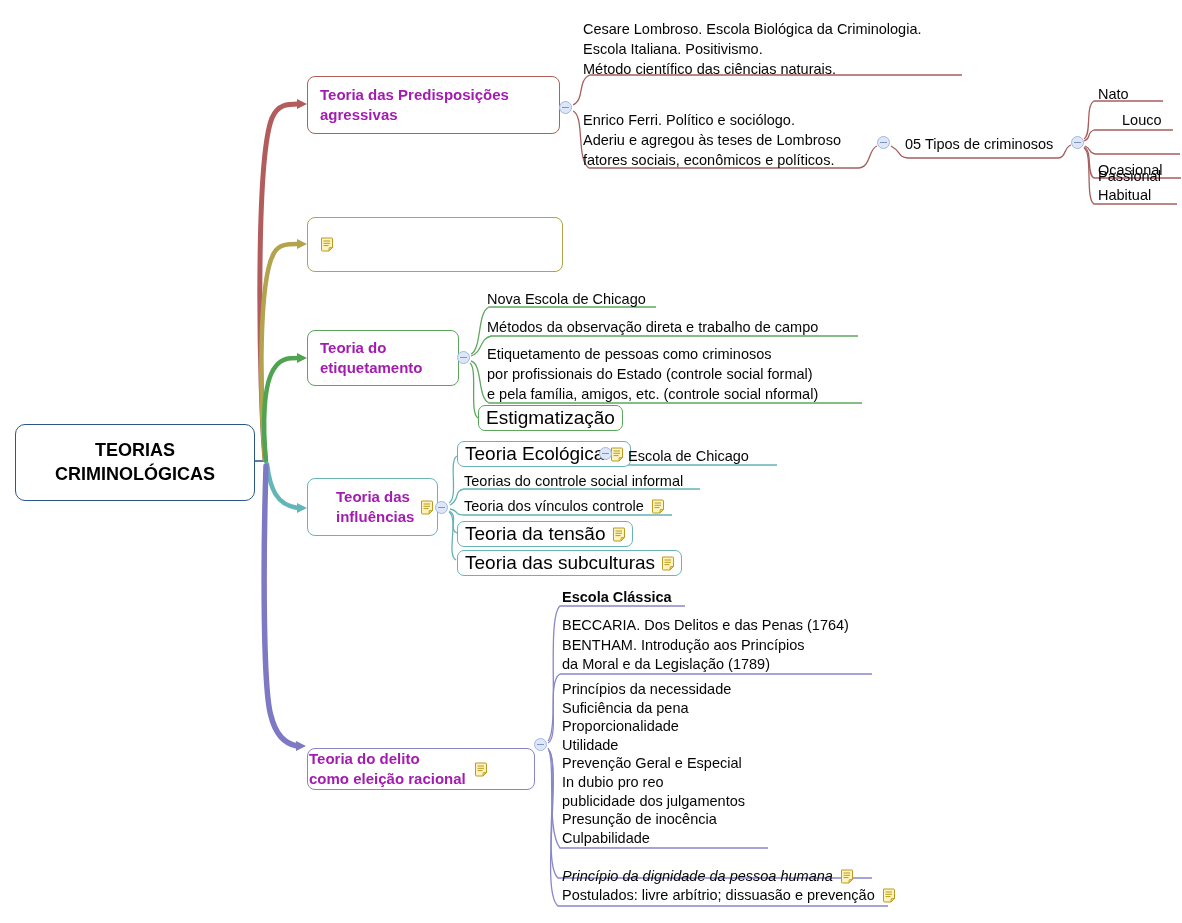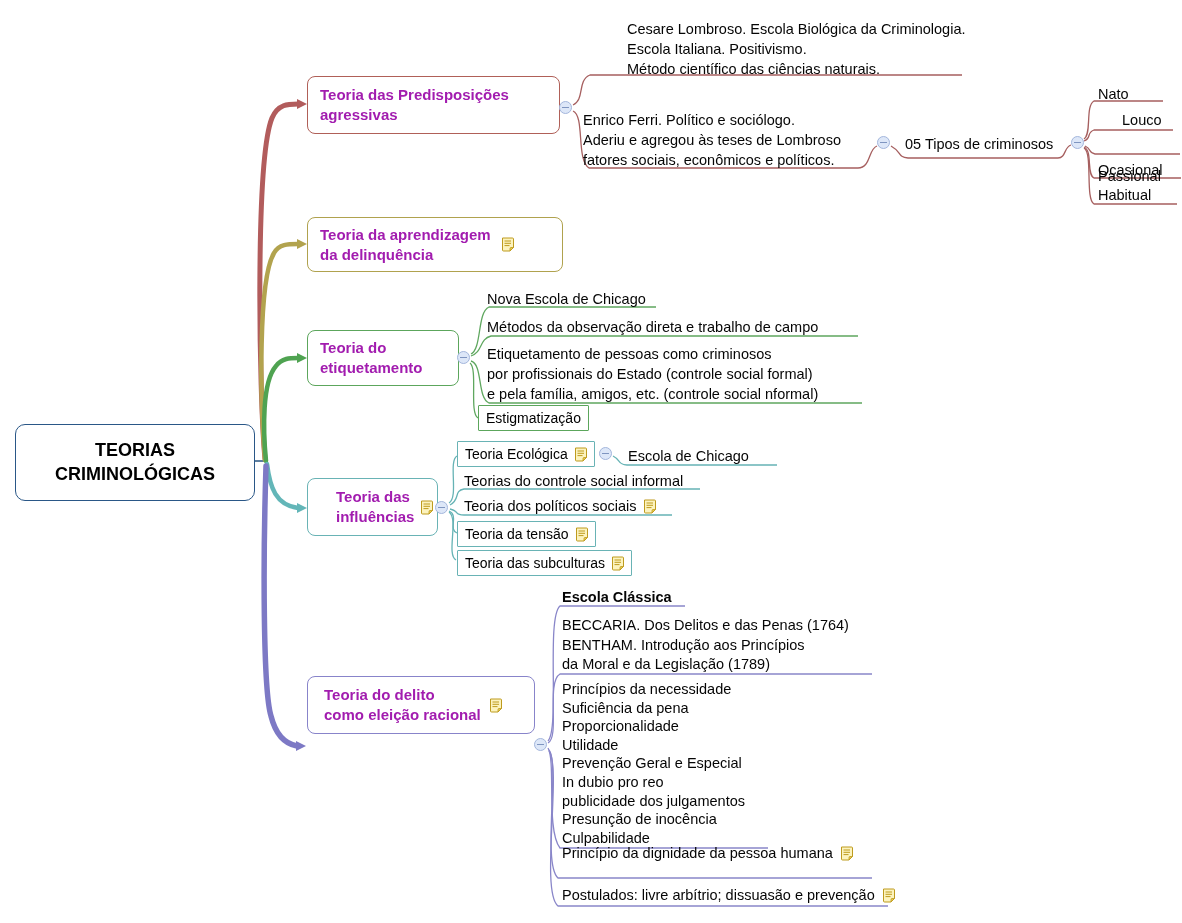--- a/index.html
+++ b/index.html
@@ -13,23 +13,23 @@
   .txt{font-size:14.5px;line-height:20px;white-space:pre;color:#050505;}
   .txt.lh19{line-height:19.5px;}
   .txt.lh18{line-height:18.6px;}
   .bold{font-weight:bold;}
   .box{
     position:absolute;z-index:2;background:#fff;border-radius:8px;
     display:flex;align-items:center;box-sizing:border-box;
   }
   .box .title{font-weight:bold;font-size:15px;line-height:1.32;color:#a21caf;white-space:pre;}
   .smallbox{
-    position:absolute;z-index:2;background:#fff;border-radius:1px;
+    position:absolute;z-index:2;background:#fff;border-radius:7px;
     display:inline-flex;align-items:center;gap:6px;padding:3px 7px;
-    font-size:14px;white-space:pre;box-sizing:border-box;height:26px;
+    font-size:19px;white-space:pre;box-sizing:border-box;height:26px;
   }
   .row{display:flex;align-items:center;gap:7px;}
   .main-box{
     position:absolute;left:15px;top:424px;width:238px;height:75px;z-index:2;
     border:1.6px solid #2a5787;border-radius:10px;background:#fff;
     display:flex;align-items:center;justify-content:center;
   }
   .main-box .title{
     font-weight:bold;font-size:18px;line-height:1.32;color:#000000;
     text-align:center;white-space:pre;
@@ -101,36 +101,34 @@
 
 <div class="main-box">
   <div class="title">TEORIAS
 CRIMINOLÓGICAS</div>
 </div>
 
 <div class="box" style="left:307px;top:76px;width:253px;height:58px;border:1.4px solid #b06058;padding-left:12px;">
   <div class="title">Teoria das Predisposições
 agressivas</div>
 </div>
-<div class="node txt" style="left:583px;top:19px;margin-left:44px;">Cesare Lombroso. Escola Biológica da Criminologia.
+<div class="node txt" style="left:583px;top:19px;">Cesare Lombroso. Escola Biológica da Criminologia.
 Escola Italiana. Positivismo.
 Método científico das ciências naturais.</div>
 <div class="node txt" style="left:583px;top:110px;">Enrico Ferri. Político e sociólogo.
 Aderiu e agregou às teses de Lombroso
 fatores sociais, econômicos e políticos.</div>
 <div class="node txt" style="left:905px;top:134px;">05 Tipos de criminosos</div>
 <div class="node txt" style="left:1098px;top:84px;">Nato</div>
 <div class="node txt" style="left:1098px;top:110px;margin-left:24px;">Louco</div>
 <div class="node txt" style="left:1098px;top:135px;margin-top:31px;">Passional</div>
 <div class="node txt" style="left:1098px;top:160px;">Ocasional</div>
 <div class="node txt" style="left:1098px;top:185px;">Habitual</div>
 
 <div class="box" style="left:307px;top:217px;width:256px;height:55px;border:1.4px solid #b0a24e;padding-left:12px;gap:10px;">
-  <div class="title">Teoria da aprendizagem
-da delinquência</div>
   <span class="note-icon"><svg width="13" height="15" viewBox="0 0 13 15">
         <path d="M1.5 1 h10 a1 1 0 0 1 1 1 v8.5 L9 14 H2.5 a1 1 0 0 1 -1 -1 z" fill="#FCF3BE" stroke="#BE9B1E" stroke-width="1"></path>
         <path d="M12.5 10.5 L9 14 V11.5 a1 1 0 0 1 1 -1 z" fill="#E6C94D" stroke="#BE9B1E" stroke-width="0.8"></path>
         <line x1="3.5" y1="4" x2="10" y2="4" stroke="#BE9B1E"></line>
         <line x1="3.5" y1="6.3" x2="10" y2="6.3" stroke="#BE9B1E"></line>
         <line x1="3.5" y1="8.6" x2="8.5" y2="8.6" stroke="#BE9B1E"></line>
       </svg></span>
 </div>
 
 <div class="box" style="left:307px;top:330px;width:152px;height:56px;border:1.4px solid #5ca65c;padding-left:12px;">
@@ -163,21 +161,21 @@
         <path d="M1.5 1 h10 a1 1 0 0 1 1 1 v8.5 L9 14 H2.5 a1 1 0 0 1 -1 -1 z" fill="#FCF3BE" stroke="#BE9B1E" stroke-width="1"></path>
         <path d="M12.5 10.5 L9 14 V11.5 a1 1 0 0 1 1 -1 z" fill="#E6C94D" stroke="#BE9B1E" stroke-width="0.8"></path>
         <line x1="3.5" y1="4" x2="10" y2="4" stroke="#BE9B1E"></line>
         <line x1="3.5" y1="6.3" x2="10" y2="6.3" stroke="#BE9B1E"></line>
         <line x1="3.5" y1="8.6" x2="8.5" y2="8.6" stroke="#BE9B1E"></line>
       </svg></span>
 </div>
 <div class="node txt" style="left:628px;top:446px;">Escola de Chicago</div>
 <div class="node txt" style="left:464px;top:471px;">Teorias do controle social informal</div>
 <div class="node row" style="left:464px;top:496px;">
-  <span class="txt">Teoria dos políticos sociais</span>
+  <span class="txt">Teoria dos vínculos controle</span>
   <span class="note-icon"><svg width="13" height="15" viewBox="0 0 13 15">
         <path d="M1.5 1 h10 a1 1 0 0 1 1 1 v8.5 L9 14 H2.5 a1 1 0 0 1 -1 -1 z" fill="#FCF3BE" stroke="#BE9B1E" stroke-width="1"></path>
         <path d="M12.5 10.5 L9 14 V11.5 a1 1 0 0 1 1 -1 z" fill="#E6C94D" stroke="#BE9B1E" stroke-width="0.8"></path>
         <line x1="3.5" y1="4" x2="10" y2="4" stroke="#BE9B1E"></line>
         <line x1="3.5" y1="6.3" x2="10" y2="6.3" stroke="#BE9B1E"></line>
         <line x1="3.5" y1="8.6" x2="8.5" y2="8.6" stroke="#BE9B1E"></line>
       </svg></span>
 </div>
 <div class="smallbox" style="left:457px;top:521px;border:1.3px solid #69b3b5;">
   <span>Teoria da tensão</span>
@@ -193,21 +191,21 @@
   <span>Teoria das subculturas</span>
   <span class="note-icon"><svg width="13" height="15" viewBox="0 0 13 15">
         <path d="M1.5 1 h10 a1 1 0 0 1 1 1 v8.5 L9 14 H2.5 a1 1 0 0 1 -1 -1 z" fill="#FCF3BE" stroke="#BE9B1E" stroke-width="1"></path>
         <path d="M12.5 10.5 L9 14 V11.5 a1 1 0 0 1 1 -1 z" fill="#E6C94D" stroke="#BE9B1E" stroke-width="0.8"></path>
         <line x1="3.5" y1="4" x2="10" y2="4" stroke="#BE9B1E"></line>
         <line x1="3.5" y1="6.3" x2="10" y2="6.3" stroke="#BE9B1E"></line>
         <line x1="3.5" y1="8.6" x2="8.5" y2="8.6" stroke="#BE9B1E"></line>
       </svg></span>
 </div>
 
-<div class="box" style="left:307px;top:676px;width:228px;height:58px;border:1.4px solid #8884ca;padding-left:16px;gap:8px;">
+<div class="box" style="left:307px;top:748px;width:228px;height:42px;border:1.4px solid #8884ca;padding-left:1px;gap:8px;">
   <div class="title">Teoria do delito
 como eleição racional</div>
   <span class="note-icon"><svg width="13" height="15" viewBox="0 0 13 15">
         <path d="M1.5 1 h10 a1 1 0 0 1 1 1 v8.5 L9 14 H2.5 a1 1 0 0 1 -1 -1 z" fill="#FCF3BE" stroke="#BE9B1E" stroke-width="1"></path>
         <path d="M12.5 10.5 L9 14 V11.5 a1 1 0 0 1 1 -1 z" fill="#E6C94D" stroke="#BE9B1E" stroke-width="0.8"></path>
         <line x1="3.5" y1="4" x2="10" y2="4" stroke="#BE9B1E"></line>
         <line x1="3.5" y1="6.3" x2="10" y2="6.3" stroke="#BE9B1E"></line>
         <line x1="3.5" y1="8.6" x2="8.5" y2="8.6" stroke="#BE9B1E"></line>
       </svg></span>
 </div>
@@ -217,21 +215,21 @@
 da Moral e da Legislação (1789)</div>
 <div class="node txt lh18" style="left:562px;top:680px;">Princípios da necessidade
 Suficiência da pena
 Proporcionalidade
 Utilidade
 Prevenção Geral e Especial
 In dubio pro reo
 publicidade dos julgamentos
 Presunção de inocência
 Culpabilidade</div>
-<div class="node row" style="left:562px;top:843px;">
+<div class="node row" style="left:562px;top:866px;font-style:italic;">
   <span class="txt">Princípio da dignidade da pessoa humana</span>
   <span class="note-icon"><svg width="13" height="15" viewBox="0 0 13 15">
         <path d="M1.5 1 h10 a1 1 0 0 1 1 1 v8.5 L9 14 H2.5 a1 1 0 0 1 -1 -1 z" fill="#FCF3BE" stroke="#BE9B1E" stroke-width="1"></path>
         <path d="M12.5 10.5 L9 14 V11.5 a1 1 0 0 1 1 -1 z" fill="#E6C94D" stroke="#BE9B1E" stroke-width="0.8"></path>
         <line x1="3.5" y1="4" x2="10" y2="4" stroke="#BE9B1E"></line>
         <line x1="3.5" y1="6.3" x2="10" y2="6.3" stroke="#BE9B1E"></line>
         <line x1="3.5" y1="8.6" x2="8.5" y2="8.6" stroke="#BE9B1E"></line>
       </svg></span>
 </div>
 <div class="node row" style="left:562px;top:885px;">

